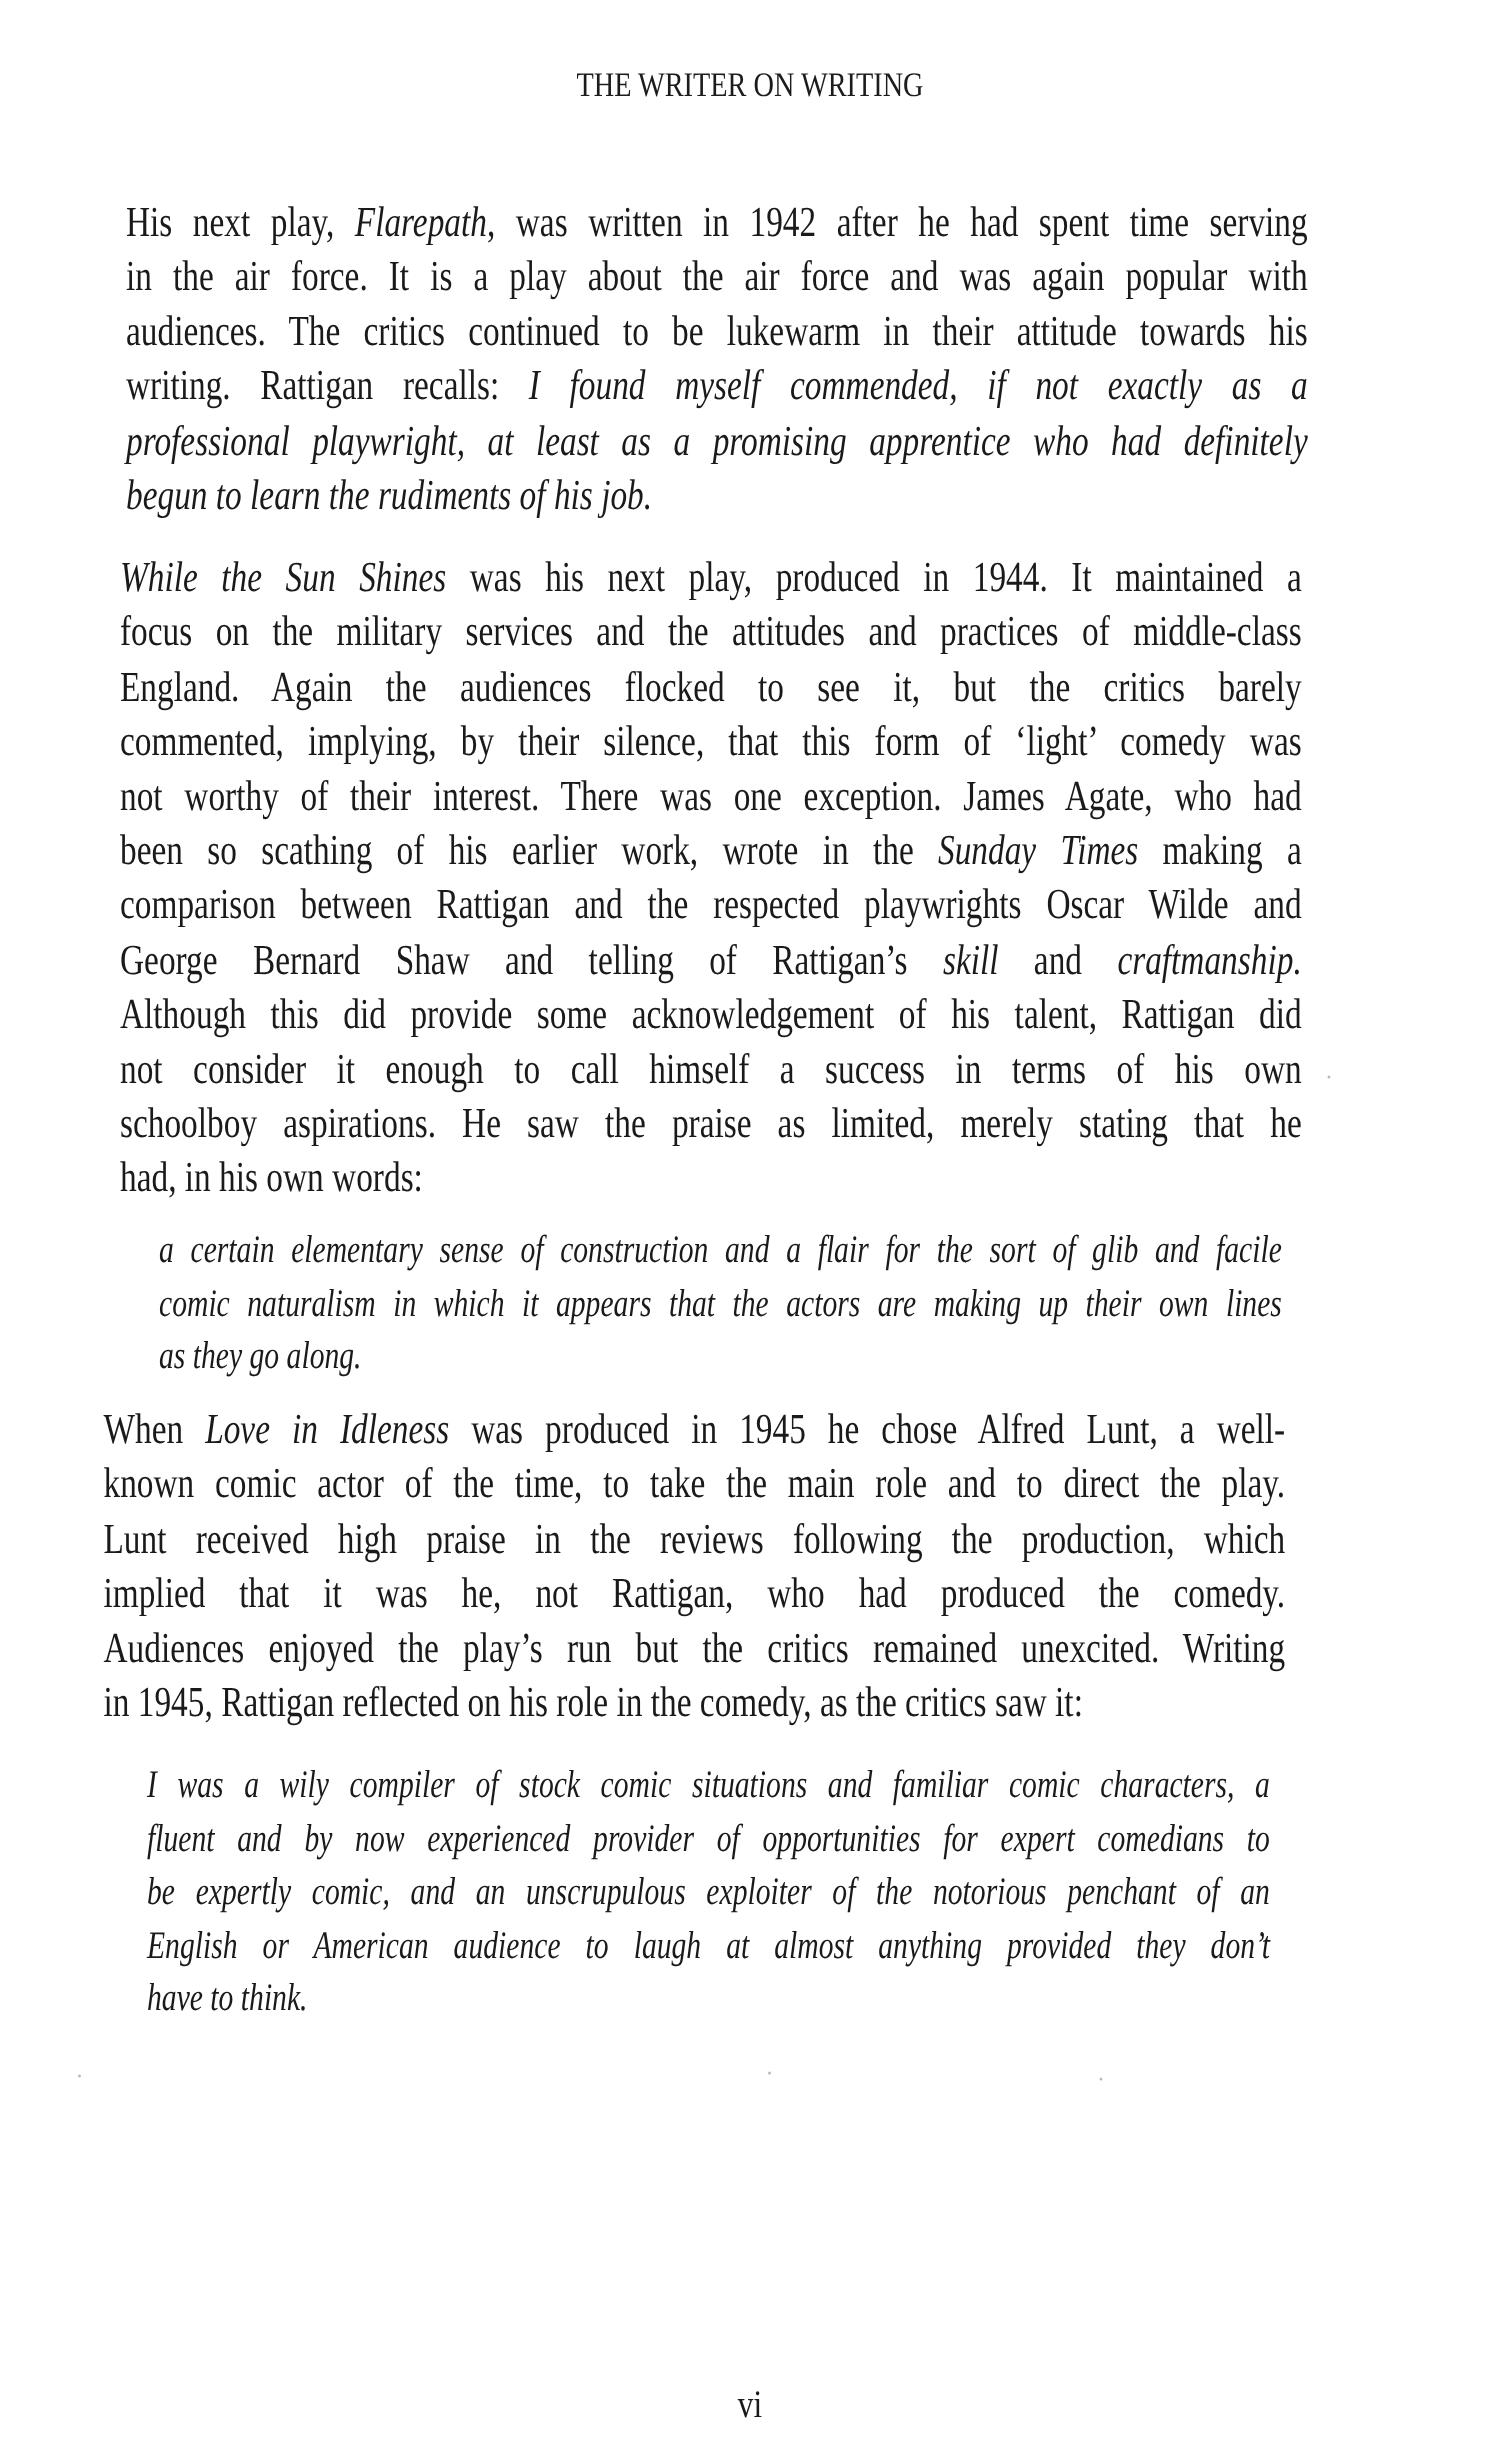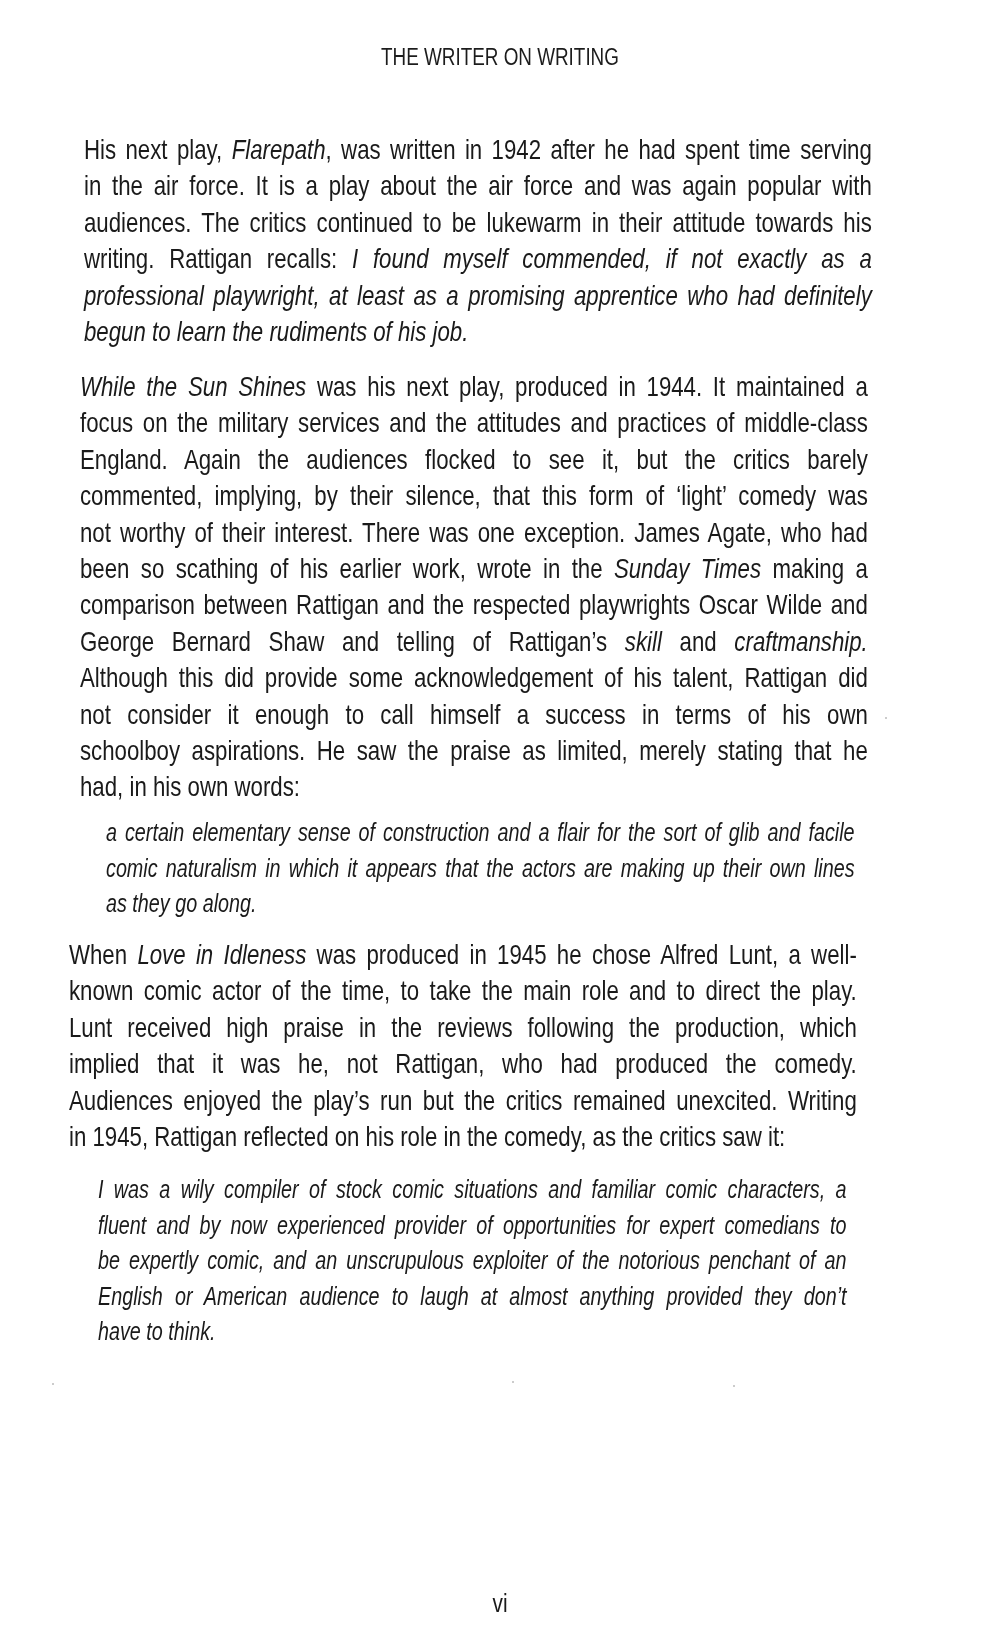--- a/index.html
+++ b/index.html
@@ -1,20 +1,20 @@
 <!DOCTYPE html>
 <html><head>
   <meta charset="utf-8">
   <style>
     html, body { margin: 0; padding: 0; background: #ffffff; }
     body { width: 1000px; height: 1629px; position: relative; overflow: hidden; }
     .page {
       position: absolute; left: 0; top: 0; width: 928px; height: 1629px;
       color: #1a1a1a;
-      font-family: Liberation Sans, sans-serif;
+      font-family: Liberation Serif, serif;
     }
     .running-head {
       position: absolute; top: 44px; left: 0; width: 1000px; text-align: center;
       font-size: 23px; letter-spacing: 0px; transform: scaleX(0.82); transform-origin: center;
       color: #1c1c1c;
     }
     .para {
       position: absolute; left: 84px; width: 1010px;
       font-size: 28.5px; line-height: 36.4px;
       text-align: justify;

